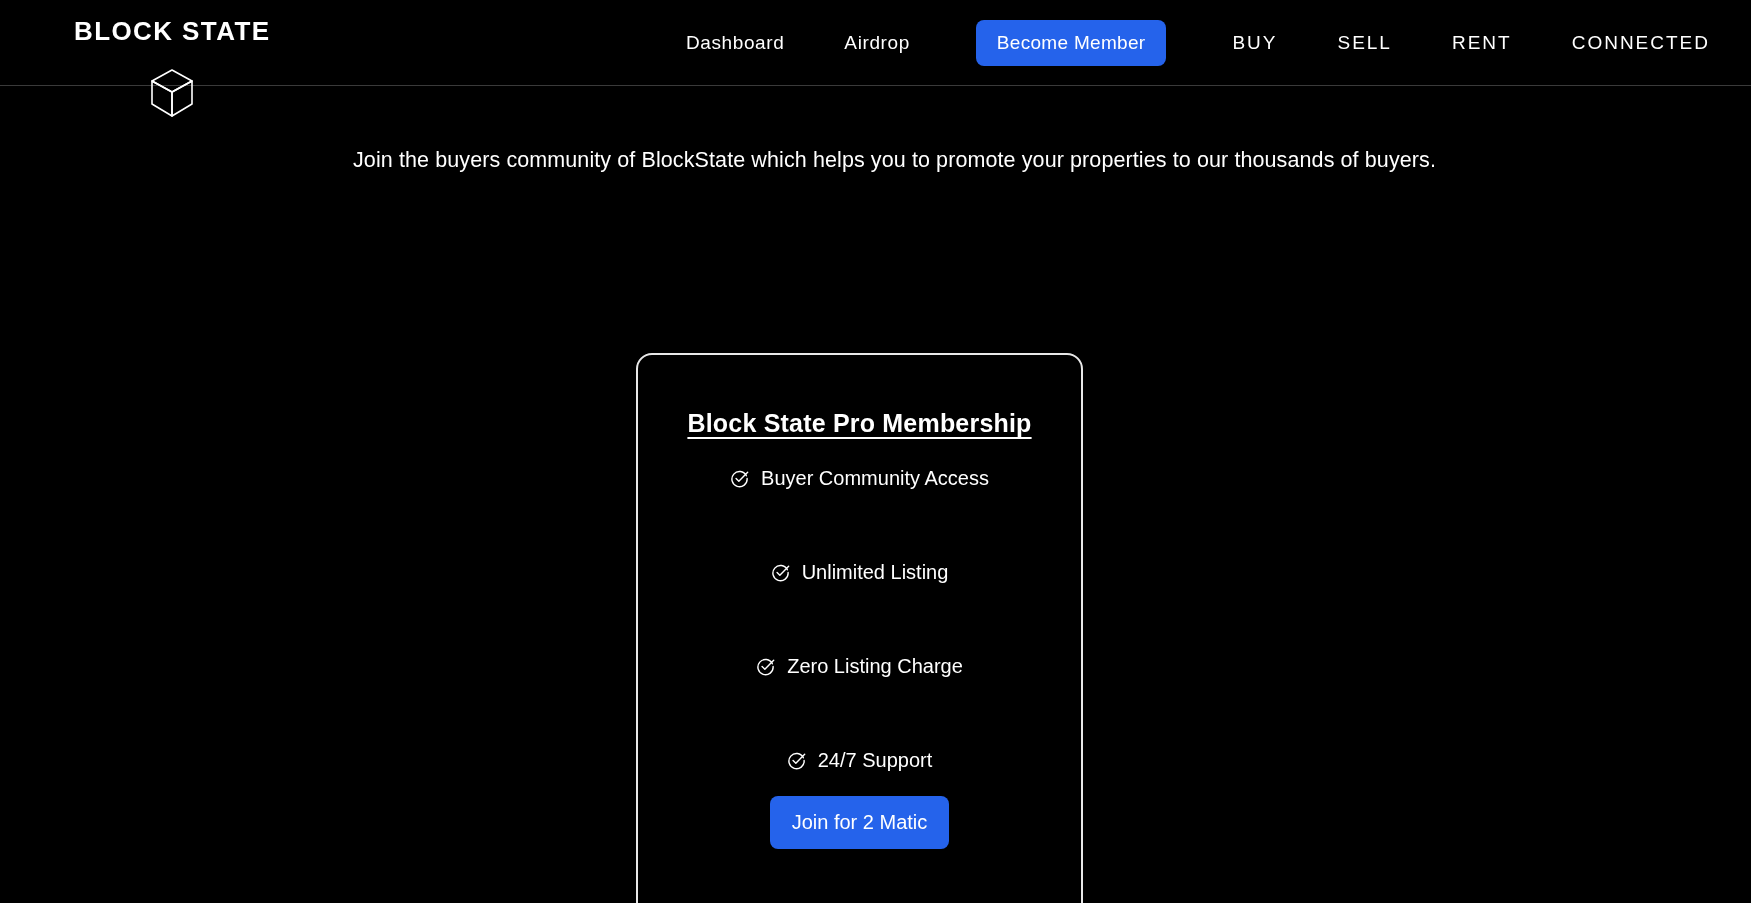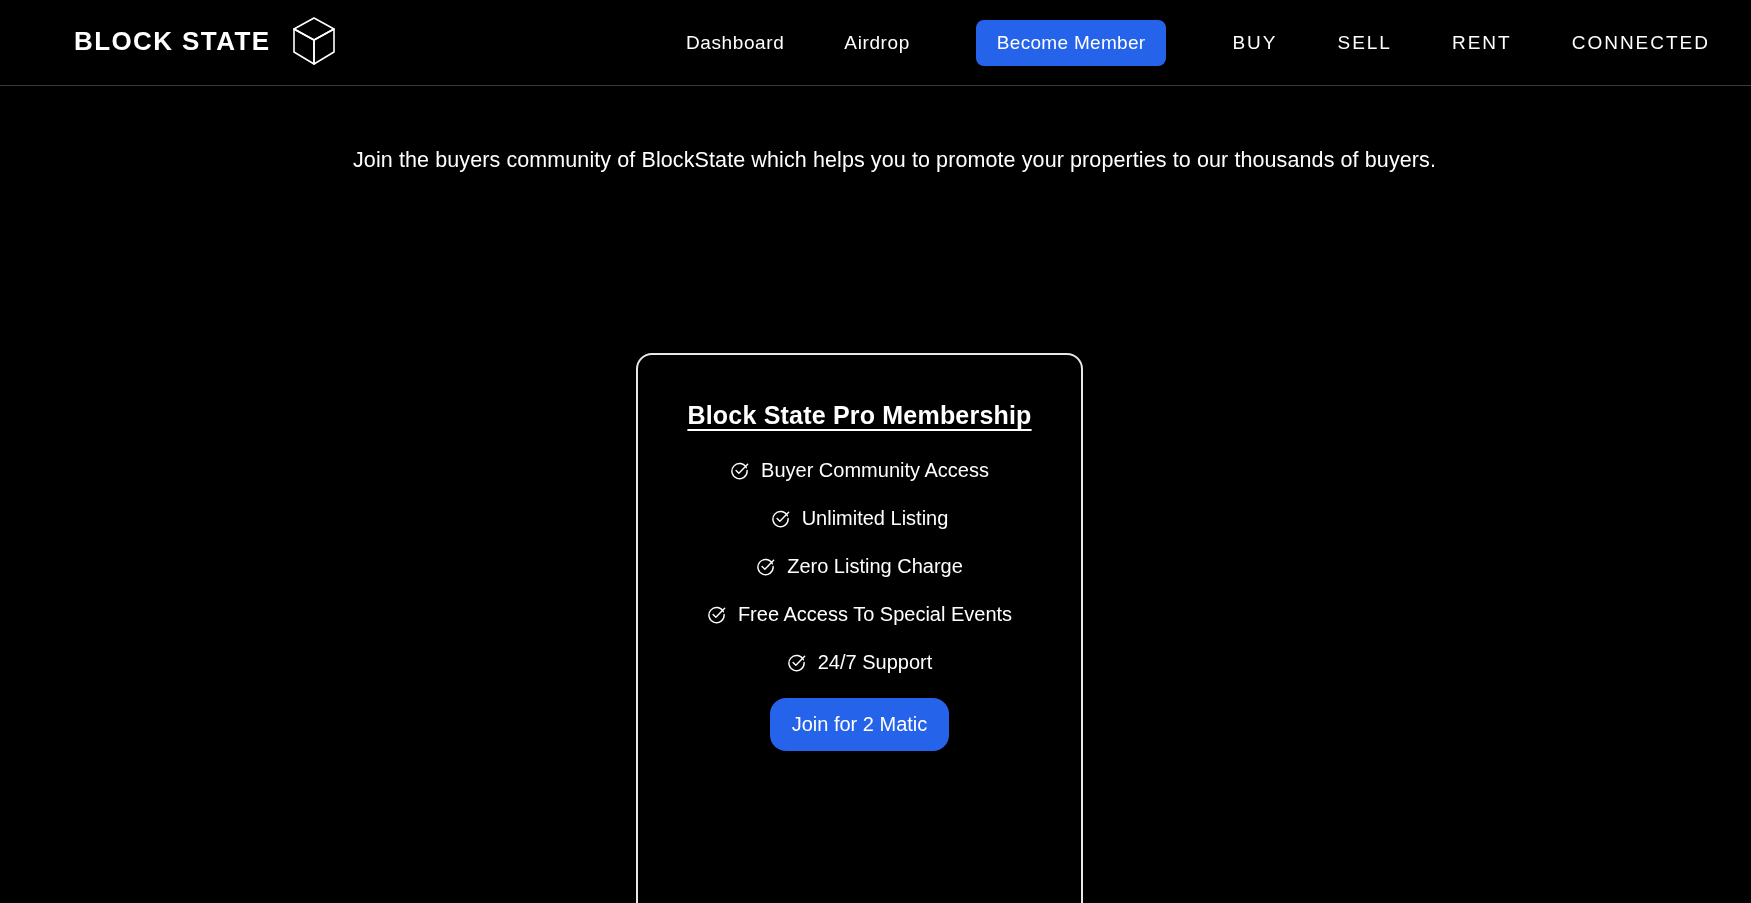--- a/index.html
+++ b/index.html
@@ -13,21 +13,21 @@
   
   .header {
     position:relative;
     width:1751px; height:86px;
     display:flex; align-items:center;
     border-bottom:1px solid #3a3a3a;
     background:#000000;
   }
   .logo {
     position:absolute; left:74px; top:16px;
-    display:flex; align-items:center; gap:21px;
+    display:flex; align-items:center; gap:21px;flex-direction:column;
   }
   .logo-text {
     color:#ffffff;
     font-size:26px;
     font-weight:bold;
     letter-spacing:1.4px;
     white-space:nowrap;
   }
   .logo-cube { width:46px; height:50px; display:block; }
 
@@ -84,49 +84,50 @@
     align-items:center;
     padding-top:22px;
   }
   .card-title {
     color:#ffffff;
     font-size:25px;
     font-weight:bold;
     text-decoration:underline;
     text-underline-offset:5px;
     letter-spacing:0.2px;
-    margin-top:24px;
+    margin-top:32px;
     white-space:nowrap;
   }
 
   .features {
     width:100%;
     margin-top:16px;
     display:flex;
     flex-direction:column;
     align-items:center;
+    gap:46px;
   }
   .feature {
     display:flex;
     align-items:center;
     gap:12px;
     height:48px;
     color:#ffffff;
     font-size:20px;
     white-space:nowrap;
   }
   .check-icon { width:19px; height:19px; flex:0 0 19px; display:block; }
 
   .join-btn {
     margin-top:12px;
     background:#2563eb;
     color:#ffffff;
     font-size:20px;
     border:none;
-    border-radius:16px;
+    border-radius:8px;
     padding:15px 22px;
     cursor:pointer;
     white-space:nowrap;
     font-family:"Liberation Sans", sans-serif;
   }
 </style>
 </head>
 <body>
 
 <div class="header">
@@ -190,29 +191,20 @@
           </span>
           <span>Zero Listing Charge</span>
         </div>
         <div class="feature">
           <span>
             <svg class="check-icon" viewBox="0 0 20 20" fill="none" stroke="#ffffff" stroke-width="1.5" stroke-linecap="round" stroke-linejoin="round">
               <path d="M17.2 7.1 A8 8 0 1 0 18 10"></path>
               <path d="M6.4 9.9 L9.3 12.8 L18.6 3.4"></path>
             </svg>
           </span>
-          <span>Free Access To Special Events</span>
-        </div>
-        <div class="feature">
-          <span>
-            <svg class="check-icon" viewBox="0 0 20 20" fill="none" stroke="#ffffff" stroke-width="1.5" stroke-linecap="round" stroke-linejoin="round">
-              <path d="M17.2 7.1 A8 8 0 1 0 18 10"></path>
-              <path d="M6.4 9.9 L9.3 12.8 L18.6 3.4"></path>
-            </svg>
-          </span>
           <span>24/7 Support</span>
         </div>
       </div>
 
     <button class="join-btn">Join for 2 Matic</button>
 
   </div>
 
 </div>
 

